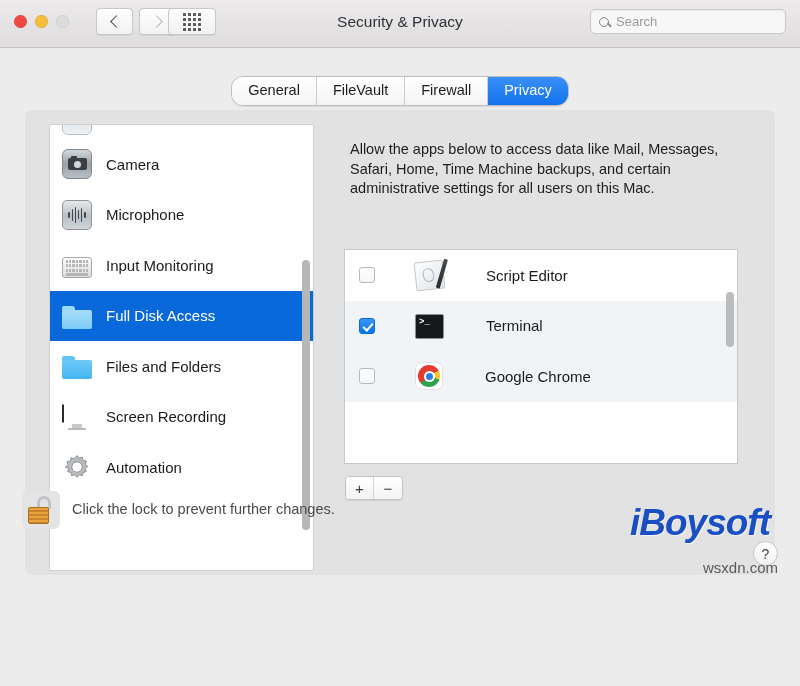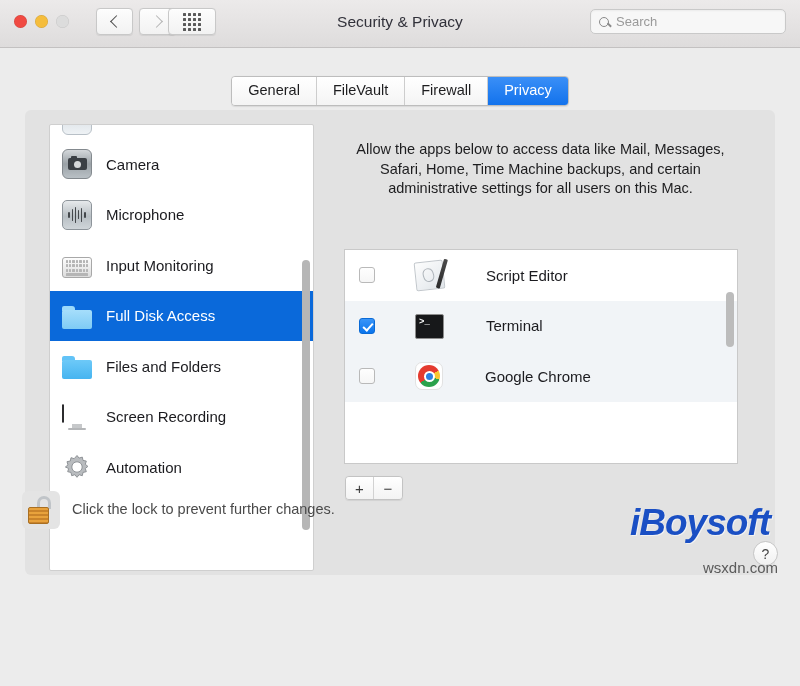--- a/index.html
+++ b/index.html
@@ -68,21 +68,21 @@
     transform: rotate(45deg); right: -4px; bottom: 0px;
   }
   #search-placeholder { font-size: 13px; color: #9a9a9a; margin-left: 7px; }
 
   
   #tabbar {
     position: absolute; top: 76px; left: 0; right: 0;
     display: flex; justify-content: center;
   }
   .tabs {
-    display: flex; border: 1px solid #bdbdbd; border-radius: 4px; overflow: hidden;
+    display: flex; border: 1px solid #bdbdbd; border-radius: 12px; overflow: hidden;
     box-shadow: 0 .5px 1px rgba(0,0,0,.08);
   }
   .tab {
     padding: 4px 16px 6px; font-size: 14.5px; color: #1d1d1f;
     background: linear-gradient(to bottom, #ffffff, #f4f4f4);
     border-right: 1px solid #cdcdcd; line-height: 18px;
   }
   .tab:last-child { border-right: none; }
   .tab.active { background: linear-gradient(to bottom, #3a8ff7, #1272ec); color: #fff; }
 
@@ -178,21 +178,20 @@
   }
 
   
   #right-pane {
     position: absolute; left: 307px; top: 14px;
     width: 419px; height: 447px;
   }
   #desc {
     font-size: 14.5px; line-height: 19.5px; color: #1d1d1f;
     padding: 16px 20px 0 18px;
-    text-align: center;
   }
   #app-list {
     position: absolute; left: 12px; top: 125px;
     width: 394px; height: 104px; 
   }
   #app-list {
     height: 215px;
     background: #fff; border: 1px solid #c9c9c9; overflow: hidden;
   }
   .app-row {

